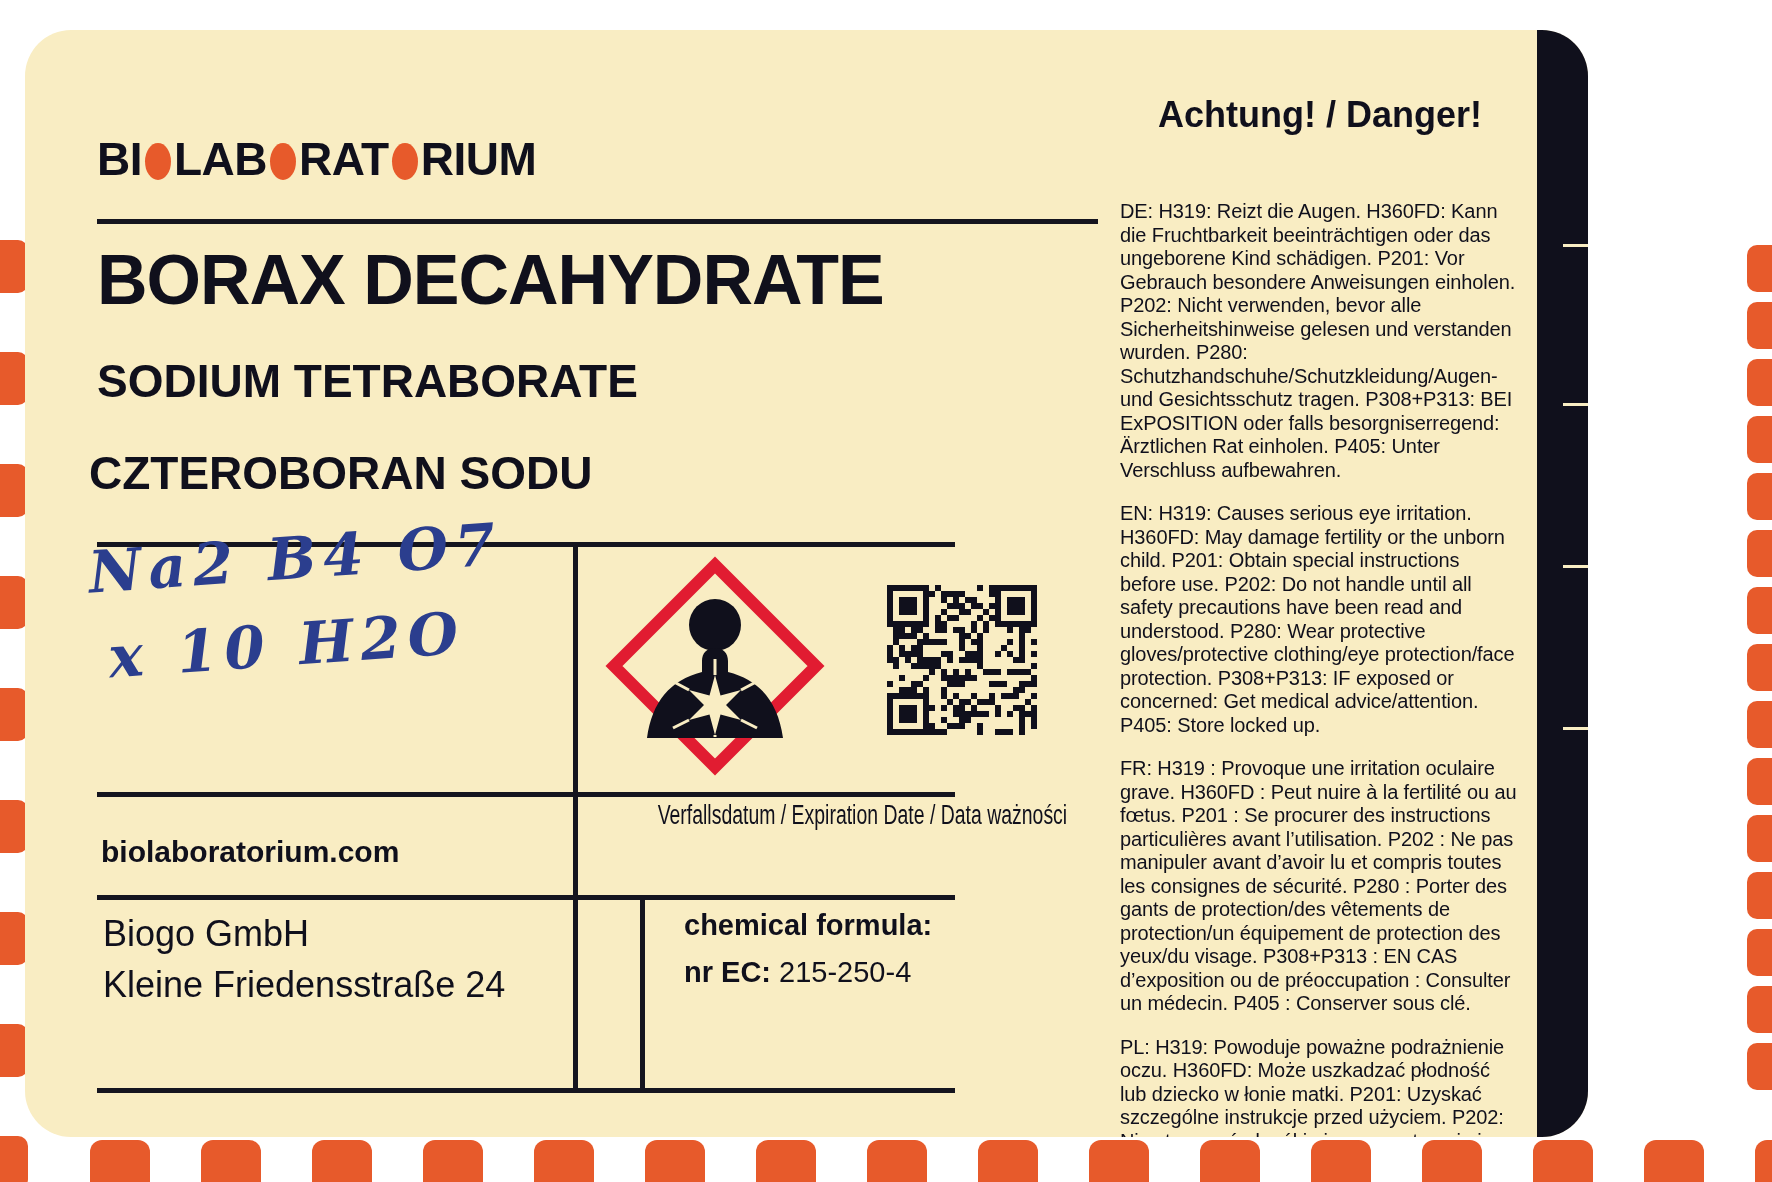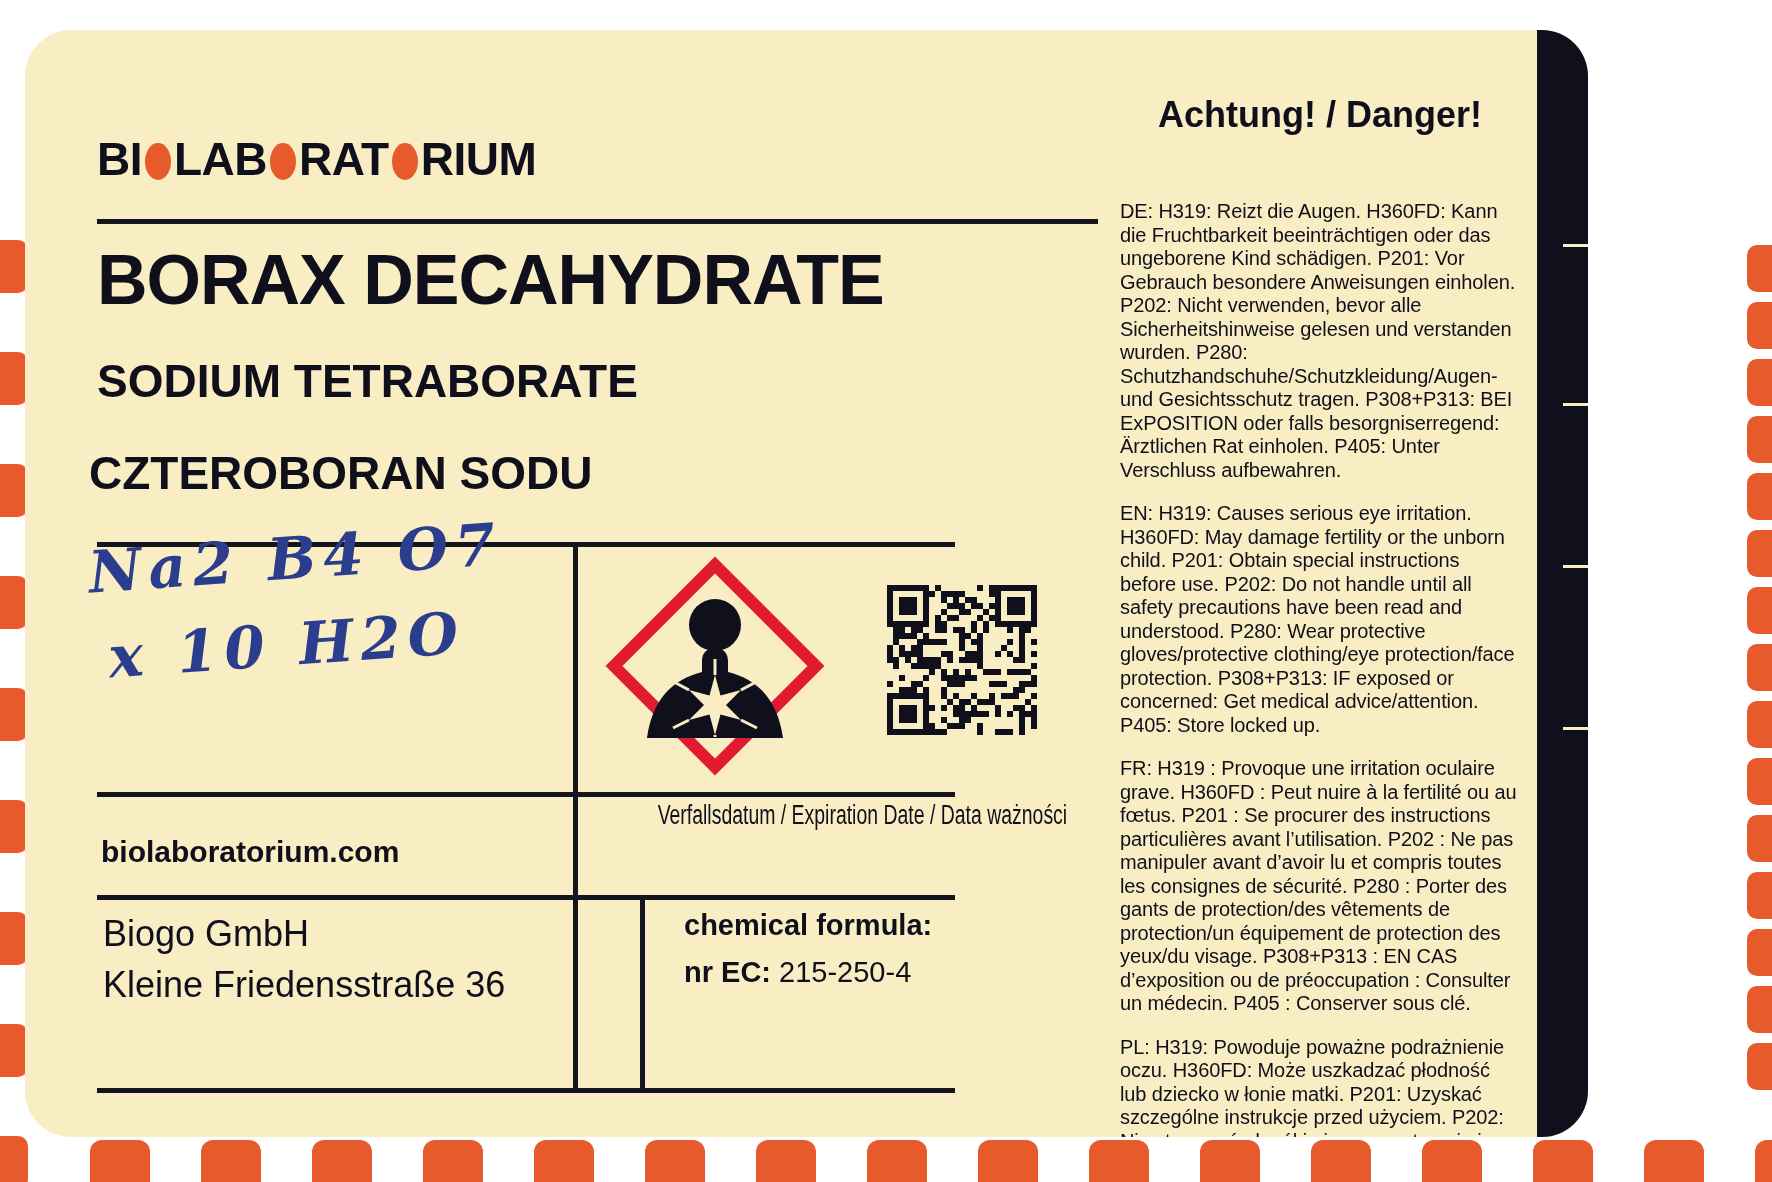--- a/index.html
+++ b/index.html
@@ -403,21 +403,21 @@
         </svg>
     </div>
 
     <div class="abs website">biolaboratorium.com</div>
     <div class="abs expiry">
       <span class="expiry-label">Verfallsdatum / Expiration Date / Data ważności</span>
     </div>
 
     <div class="abs address">
       <div>Biogo GmbH</div>
-      <div>Kleine Friedensstraße 36</div>
+      <div>Kleine Friedensstraße 24</div>
     </div>
 
     <div class="abs chem">
       <div class="b">chemical formula:</div>
       <div><span class="b">nr EC:</span> <span>215-250-4</span></div>
     </div>
 
     <div class="abs haz-head">Achtung! / Danger!</div>
     <div class="abs haz-col">
       <p>DE: H319: Reizt die Augen. H360FD: Kann die Fruchtbarkeit beeinträchtigen oder das ungeborene Kind schädigen. P201: Vor Gebrauch besondere Anweisungen einholen. P202: Nicht verwenden, bevor alle Sicherheitshinweise gelesen und verstanden wurden. P280: Schutzhandschuhe/Schutzkleidung/Augen- und Gesichtsschutz tragen. P308+P313: BEI ExPOSITION oder falls besorgniserregend: Ärztlichen Rat einholen. P405: Unter Verschluss aufbewahren.</p>

